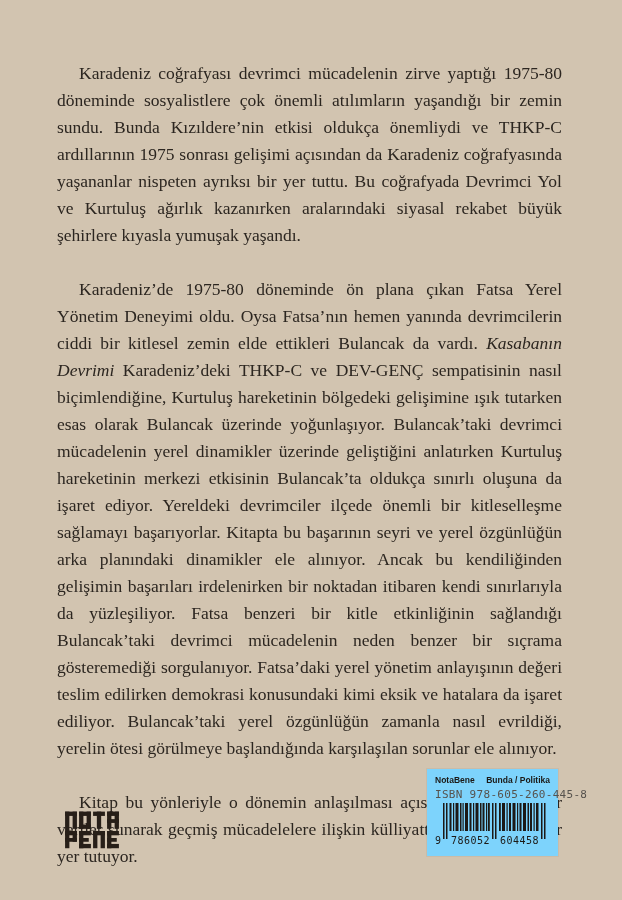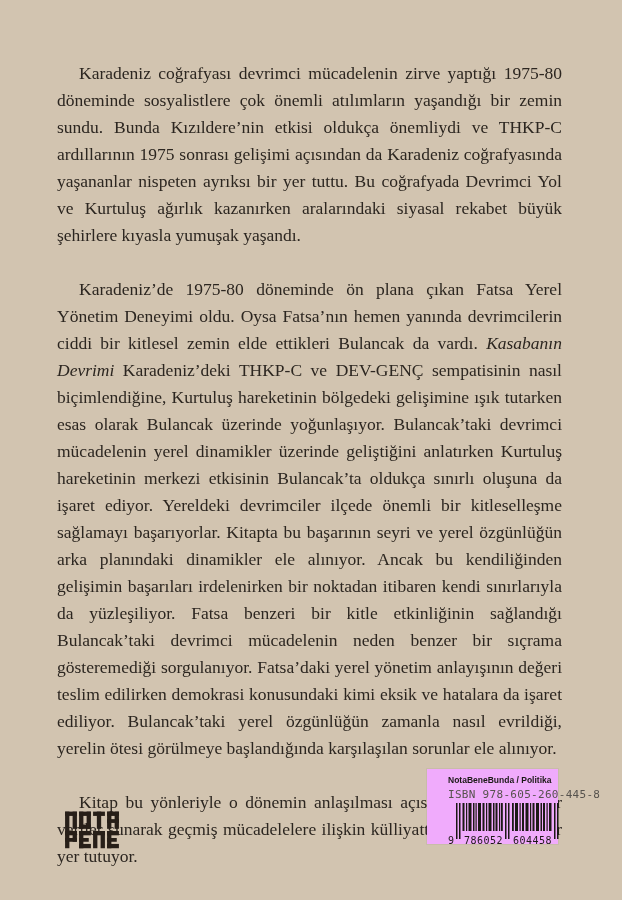--- a/index.html
+++ b/index.html
@@ -23,24 +23,24 @@
   .synopsis p{margin:0 0 27px;text-indent:22px;}
   .book-title{font-style:italic;}
 
   
   .logo{position:absolute;left:64px;top:809px;width:56px;height:44px;}
   .logo svg{display:block;width:56px;height:44px;}
   .logo rect{fill:#271f18;}
 
   
   .barcode-box{
-    position:absolute;left:427px;top:769px;width:131px;height:75px;
-    background:#f0abfc;
+    position:absolute;left:427px;top:769px;width:131px;height:87px;
+    background:#7dd3fc;
     box-sizing:border-box;
-    padding:6px 21px 4px;
+    padding:6px 8px 4px;
     box-shadow:0 0 0 1px rgba(0,0,0,0.04);
   }
   .bb-row1{
     display:flex;justify-content:space-between;align-items:baseline;
     font-family:"Liberation Sans",sans-serif;
     font-size:8.5px;font-weight:700;color:#1b1916;line-height:10px;
     white-space:nowrap;
   }
   .bb-isbn{
     font-family:"DejaVu Sans Mono",monospace;

